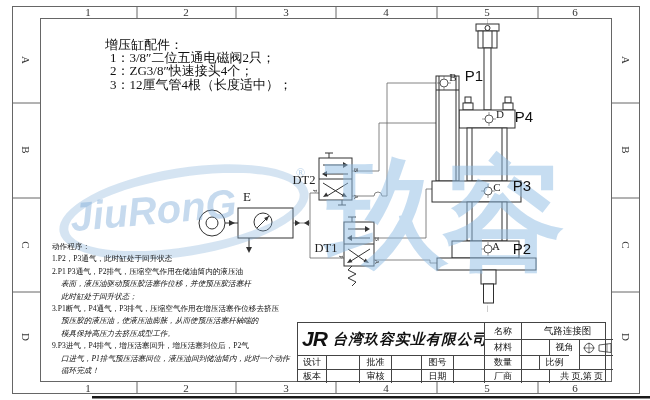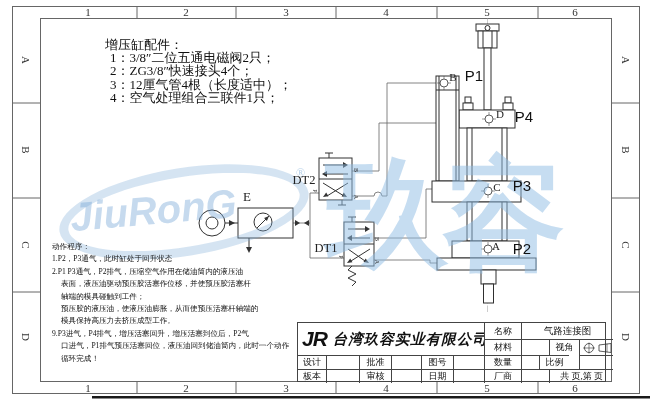--- a/index.html
+++ b/index.html
@@ -11,21 +11,21 @@
   .lbl{position:absolute;transform:translate(-50%,-50%);white-space:nowrap;}
   .gref{font-size:11px;color:#333;}
   .gref.side{transform:translate(-50%,-50%) rotate(90deg);}
   .plabel{font-family:"Liberation Sans","DejaVu Sans",sans-serif;font-size:15px;color:#111;}
   .portletter{font-size:11px;color:#222;}
   .vports{position:absolute;font-size:6px;color:#333;transform:translate(-50%,-50%) rotate(90deg);}
   .complabel{font-size:12.5px;color:#222;}
   .notes{position:absolute;left:105px;top:38px;font-size:13px;line-height:13.2px;color:#101010;}
   .notes .items{margin-left:5px;}
   .proc{position:absolute;left:52px;top:241px;font-size:7.6px;line-height:12.4px;color:#101010;}
-  .proc .cont{padding-left:9px;}
+  .proc .cont{padding-left:9px;font-style:italic;}
   .wm-ellipse{left:58px;top:168px;width:252px;height:88px;border:9px solid rgba(125,172,215,0.32);
               border-radius:50%;transform:rotate(-9deg);box-sizing:border-box;}
   .wm-latin{left:70px;top:188px;font-family:"Liberation Sans","DejaVu Sans",sans-serif;
             font-style:italic;font-weight:bold;font-size:40px;color:rgba(118,168,214,0.42);
             transform:rotate(-5deg);}
   .wm-reg{left:296px;top:166px;font-size:12px;color:rgba(118,168,214,0.55);}
   .wm-cn{font-weight:bold;font-size:122px;line-height:1;color:rgba(142,188,228,0.5);}
   .wm-cn.c1{left:326px;top:155px;}
   .wm-cn.c2{left:443px;top:155px;}
   
@@ -227,30 +227,30 @@
     <span class="lbl gref side" style="left:626px;top:150px">B</span>
     <span class="lbl gref side" style="left:626px;top:245px">C</span>
     <span class="lbl gref side" style="left:626px;top:337px">D</span>
 
     <div class="notes">
       <div>增压缸配件：</div>
       <div class="items">
         <div>1：3/8″二位五通电磁阀2只；</div>
         <div>2：ZG3/8″快速接头4个；</div>
         <div>3：12厘气管4根（长度适中）；</div>
-        <div>4：空气处理组合三联件1只；</div>
       </div>
     </div>
 
     <div class="proc">
       <div>动作程序：</div>
       <div>1.P2，P3通气，此时缸处于回升状态</div>
       <div>2.P1 P3通气，P2排气，压缩空气作用在储油筒内的液压油</div>
       <div class="cont">表面，液压油驱动预压胶活塞作位移，并使预压胶活塞杆</div>
-      <div class="cont">轴端的模具碰触到工件；</div>
+      <div class="cont">此时缸处于回升状态；</div>
+      <div>3.P1断气，P4通气，P3排气，压缩空气作用在增压活塞作位移去挤压</div>
       <div class="cont">预压胶的液压油，使液压油膨胀，从而使预压活塞杆轴端的</div>
       <div class="cont">模具保持高压力去挤压成型工作。</div>
       <div>9.P3进气，P4排气，增压活塞回升，增压活塞到位后，P2气</div>
       <div class="cont">口进气，P1排气预压活塞回位，液压油回到储油筒内，此时一个动作</div>
       <div class="cont">循环完成！</div>
     </div>
 
     <span class="lbl complabel" style="left:247px;top:197px;font-size:13px">E</span>
     <span class="lbl complabel" style="left:304px;top:180px">DT2</span>
     <span class="lbl complabel" style="left:326px;top:248px">DT1</span>

